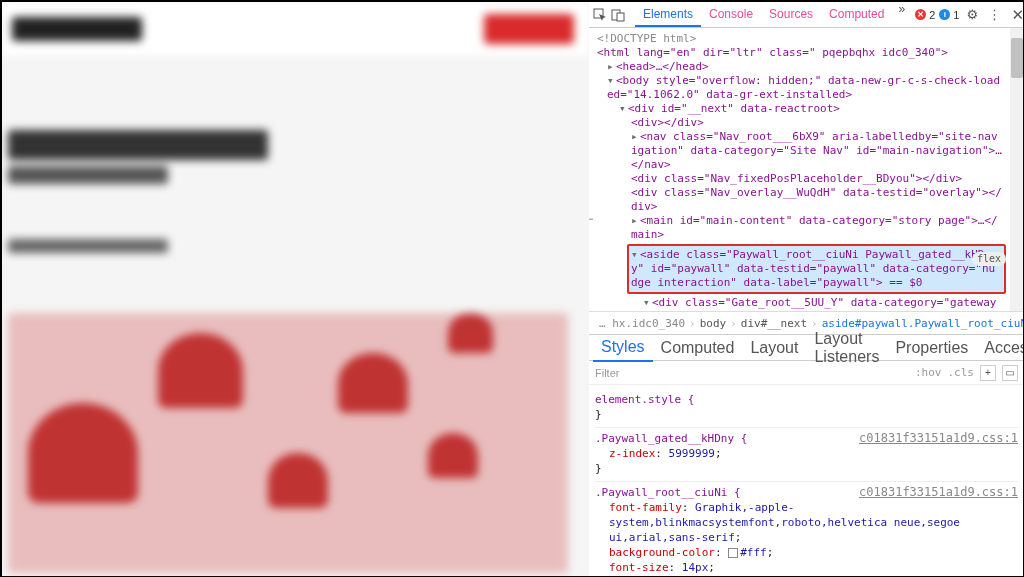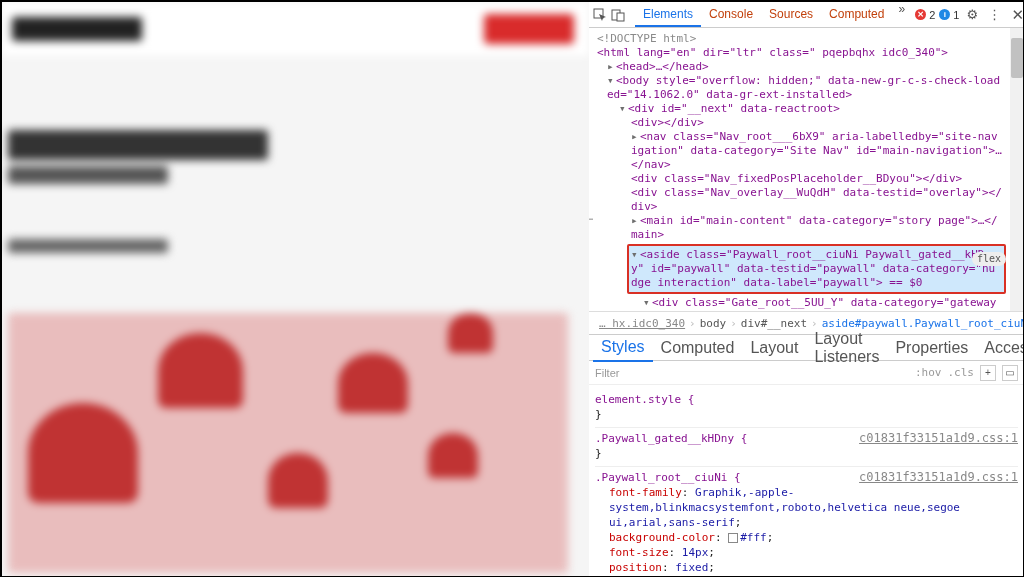--- a/index.html
+++ b/index.html
@@ -20,21 +20,21 @@
   .h3{ width:70px;height:60px; left:330px; top:40px; border-radius:50% 50% 8px 8px;}
   .h4{ width:60px;height:55px; left:260px; top:140px; border-radius:50% 50% 8px 8px;}
   .h5{ width:50px;height:45px; left:420px; top:120px; border-radius:50% 50% 6px 6px;}
   .h6{ width:45px;height:40px; left:440px; top:0px; border-radius:50% 50% 6px 6px;}
 
   
   .devtools { position:absolute; left:588px; top:1px; width:435px; height:575px; background:#fff; display:flex; flex-direction:column; font-family: "Segoe UI", Arial, sans-serif; font-size:12px; color:#333;}
   .dt-top { height:26px; border-bottom:1px solid #ccc; display:flex; align-items:center; padding:0 4px; gap:4px;}
   .dt-ico { width:18px; height:18px; display:flex; align-items:center; justify-content:center; color:#555; font-size:13px; border-radius:2px;}
   .dt-tabs { display:flex; gap:0; margin-left:6px; flex:1;}
-  .dt-tab { padding:5px 8px 4px; color:#c2410c; cursor:default;}
+  .dt-tab { padding:5px 8px 4px; color:#ec4899; cursor:default;}
   .dt-tab.active { color:#1a73e8; border-bottom:2px solid #1a73e8; }
   .dt-more { padding:0 6px; color:#555;}
   .dt-right { display:flex; align-items:center; gap:4px; margin-left:auto;}
   .badge { display:inline-flex; align-items:center; gap:3px; font-size:11px;}
   .badge .dot{ width:11px;height:11px;border-radius:50%; display:inline-flex; align-items:center; justify-content:center; color:#fff; font-size:8px; font-weight:bold;}
   .berr .dot{ background:#e53935;}
   .binfo .dot{ background:#1e88e5;}
   .close-x { font-size:15px; color:#555; padding:0 4px;}
 
   .dom-tree { flex:0 0 283px; overflow:hidden; padding:4px 2px 4px 8px; font-family: Menlo, Consolas, monospace; font-size:11px; line-height:14px; color:#222; position:relative;}
@@ -48,21 +48,21 @@
   .tri{ display:inline-block; width:9px; color:#6e6e6e;}
   .sel-box { border:2px solid #d93025; border-radius:2px; padding:2px 2px; margin:2px 16px 2px 30px; background:#cfe8fc;}
   .sel-box .node{ padding-right:2px;}
   .ellips { position:absolute; left:-2px; top:182px; color:#888; font-size:10px;}
   .dollar-badge { position:absolute; right:18px; top:224px; font-size:10px; background:#eee; color:#555; padding:0 5px; border-radius:7px;}
 
   .breadcrumbs { height:24px; border-top:1px solid #ddd; border-bottom:1px solid #ccc; display:flex; align-items:center; font-size:11px; font-family:Menlo,Consolas,monospace; color:#555; padding:0 6px; overflow:hidden; white-space:nowrap;}
   .breadcrumbs span{ padding:0 4px;}
   .breadcrumbs .sep{ color:#bbb; padding:0;}
   .breadcrumbs .hilite{ color:#1a73e8;}
-  .breadcrumbs .ell{ color:#888;text-decoration:underline;}
+  .breadcrumbs .ell{ color:#888;}
 
   .styles-tabs { height:26px; border-bottom:1px solid #ccc; display:flex; align-items:center; padding:0 4px; font-size:16px; color:#555;}
   .styles-tabs .stab{ padding:4px 8px;}
   .styles-tabs .stab.active{ color:#1a73e8; border-bottom:2px solid #1a73e8;}
 
   .filter-row { height:24px; border-bottom:1px solid #eee; display:flex; align-items:center; font-size:11px; color:#999; padding:0 6px;}
   .filter-row .f-in { flex:1; color:#999;}
   .filter-row .fr { display:flex; gap:6px; align-items:center;}
   .filter-row .mini{ width:16px;height:16px;display:flex;align-items:center;justify-content:center;border:1px solid #ccc; font-size:10px; color:#555;}
   .filter-row .hov{ font-family:Menlo,monospace;text-align:center;}
@@ -195,20 +195,21 @@
 
     <div class="styles-pane">
       <div class="rule-blk">
         <div><span class="selector">element.style {</span></div>
         <div class="pc">}</div>
       </div>
 
       <div class="rule-blk">
         <span class="src">c01831f33151a1d9.css:1</span>
         <div><span class="selector">.Paywall_gated__kHDny {</span></div>
+        <div class="prop"><span class="pn">z-index</span><span class="pc">: </span><span class="pv">5999999</span><span class="pc">;</span></div>
         <div class="pc">}</div>
       </div>
 
       <div class="rule-blk">
         <span class="src">c01831f33151a1d9.css:1</span>
         <div><span class="selector">.Paywall_root__ciuNi {</span></div>
         <div class="prop"><span class="pn">font-family</span><span class="pc">: </span><span class="pv">Graphik,-apple-system,blinkmacsystemfont,roboto,helvetica neue,segoe ui,arial,sans-serif</span><span class="pc">;</span></div>
         <div class="prop"><span class="pn">background-color</span><span class="pc">: </span><span class="swatch sw-white"></span><span class="pv">#fff</span><span class="pc">;</span></div>
         <div class="prop"><span class="pn">font-size</span><span class="pc">: </span><span class="pv">14px</span><span class="pc">;</span></div>
         <div class="prop"><span class="pn">position</span><span class="pc">: </span><span class="pv">fixed</span><span class="pc">;</span></div>

